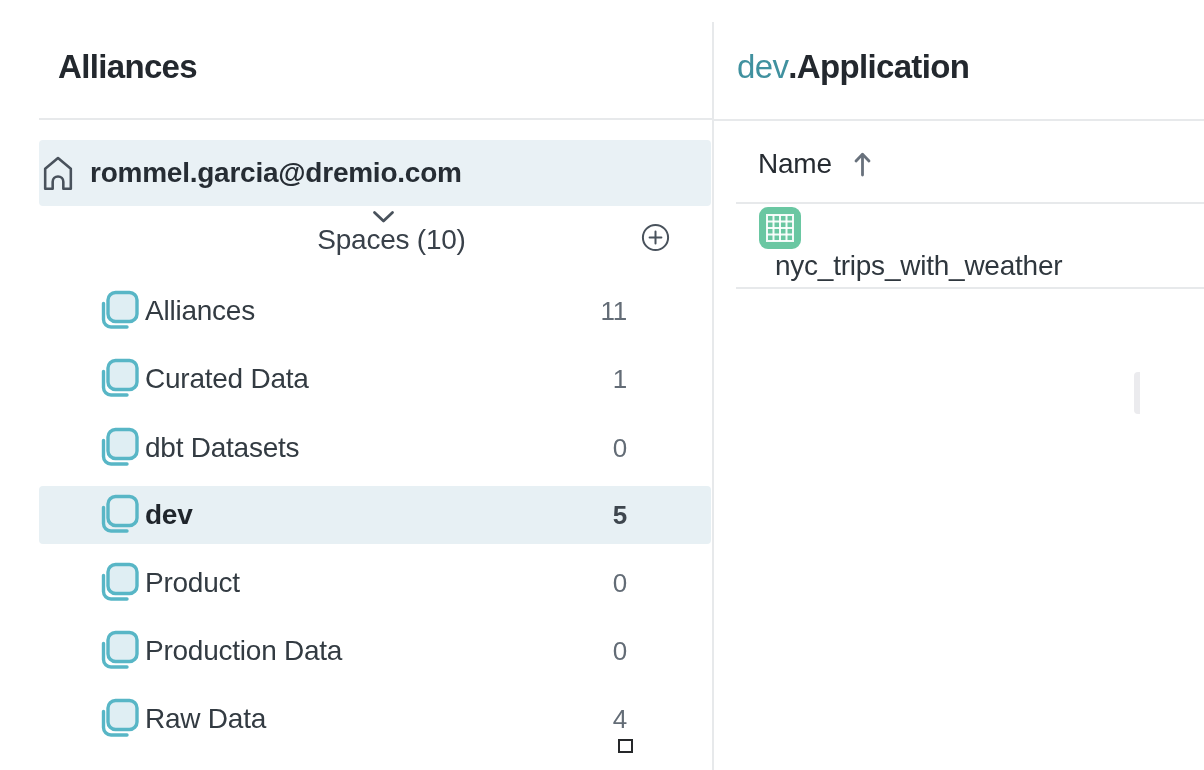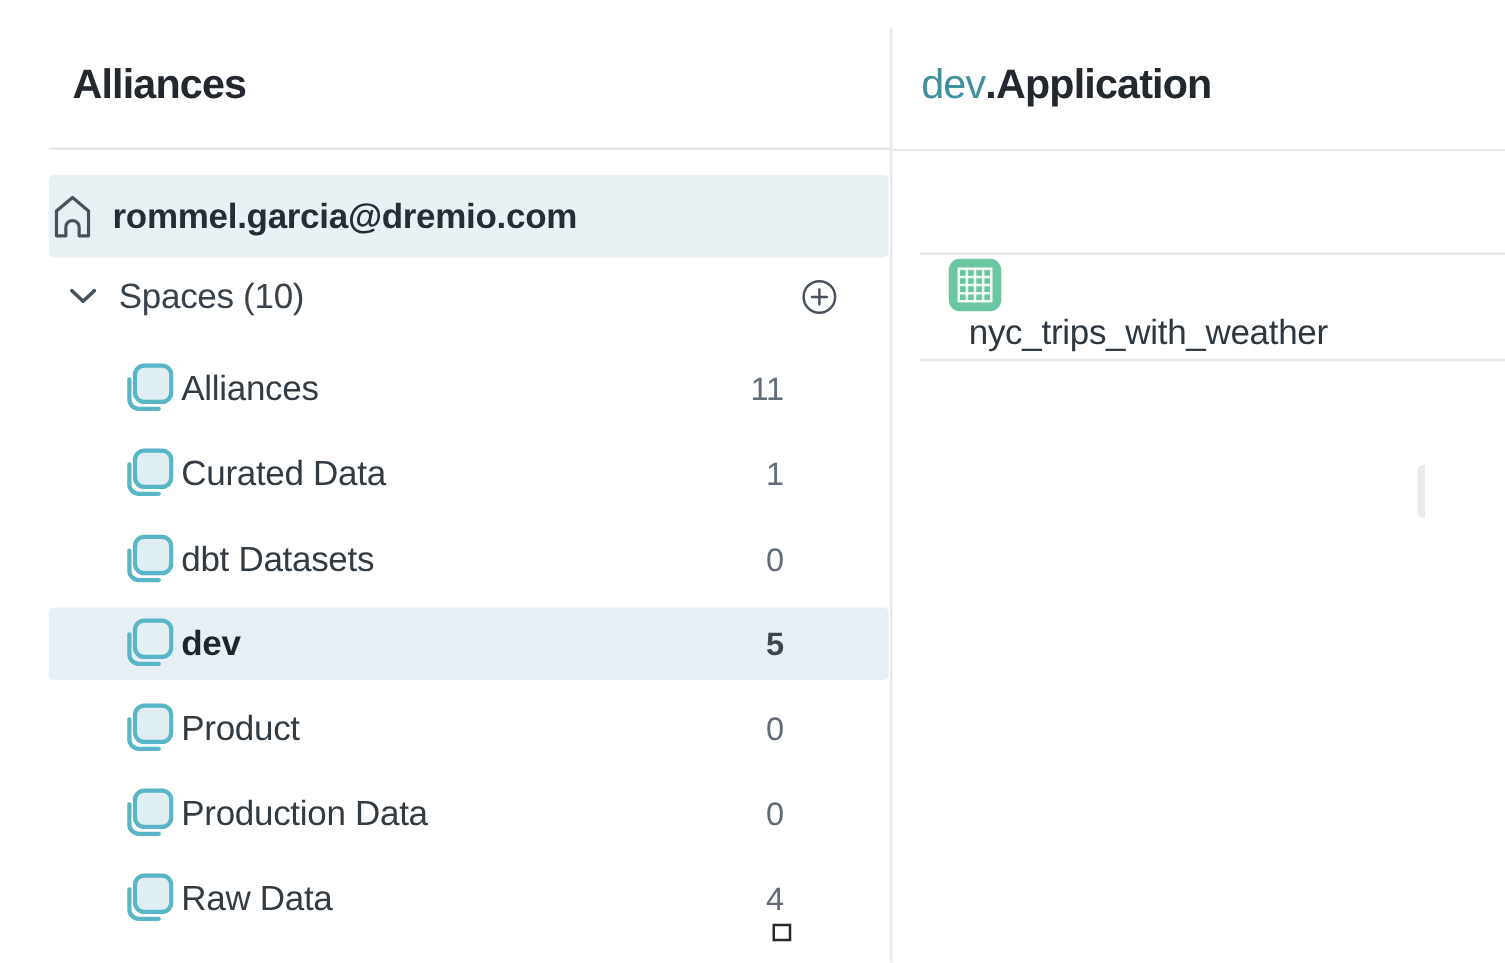--- a/index.html
+++ b/index.html
@@ -32,21 +32,21 @@
     position: absolute; left: 39px; top: 140px; width: 672px; height: 66px;
     background: #e9f1f5; border-radius: 4px;
     display: flex; align-items: center; cursor: pointer;
   }
   .home-row .label {
     margin-left: 13px; font-size: 28px; font-weight: 700; color: #262d34;
   }
 
   .spaces-header {
     position: absolute; left: 39px; top: 210px; width: 672px; height: 54px;
-    display: flex; align-items: center; padding-left: 16px; cursor: pointer;
+    display: flex; align-items: center; padding-left: 16px; cursor: pointer; flex-direction: column;
   }
   .spaces-header .label { margin-left: 17px; font-size: 28px; color: #39414a; }
   .add-btn {
     position: absolute; right: 41px; top: 50%; transform: translateY(-50%);
     width: 30px; height: 30px; border: none; background: transparent; cursor: pointer;
     display: flex; align-items: center; justify-content: center; padding: 0;
   }
 
   .space-list { list-style: none; position: absolute; left: 0; top: 0; width: 100%; }
   .space-item {
@@ -237,20 +237,29 @@
   </aside>
 
   <div class="v-divider"></div>
 
   <main class="right-panel">
 
     <h1 class="breadcrumb"><span class="crumb-space">dev</span><span class="crumb-sep">.</span><span class="crumb-name">Application</span></h1>
 
     <div class="divider-h right-top-divider"></div>
 
+    <div class="table-header">
+      <span class="col-label">Name</span>
+      <span class="sort-icon">
+        <svg width="19" height="28" viewBox="0 0 19 28" fill="none">
+          <path d="M9.5 25 V5" stroke="#68717c" stroke-width="2.8" stroke-linecap="round"></path>
+          <path d="M3 11 L9.5 4.2 L16 11" stroke="#68717c" stroke-width="2.8" stroke-linecap="round" stroke-linejoin="round"></path>
+        </svg>
+      </span>
+    </div>
 
     <div class="divider-h under-name-divider"></div>
 
     <div class="table-row">
       <span style="display:flex;">
         <svg width="44" height="44" viewBox="0 0 44 44" fill="none">
           <rect x="1" y="1" width="42" height="42" rx="9" fill="#6ac7a2"></rect>
           <g stroke="#ffffff" stroke-opacity="0.92" stroke-width="2">
             <path d="M9 9 H35 V35 H9 Z"></path>
             <path d="M15.5 9 V35 M22 9 V35 M28.5 9 V35"></path>

